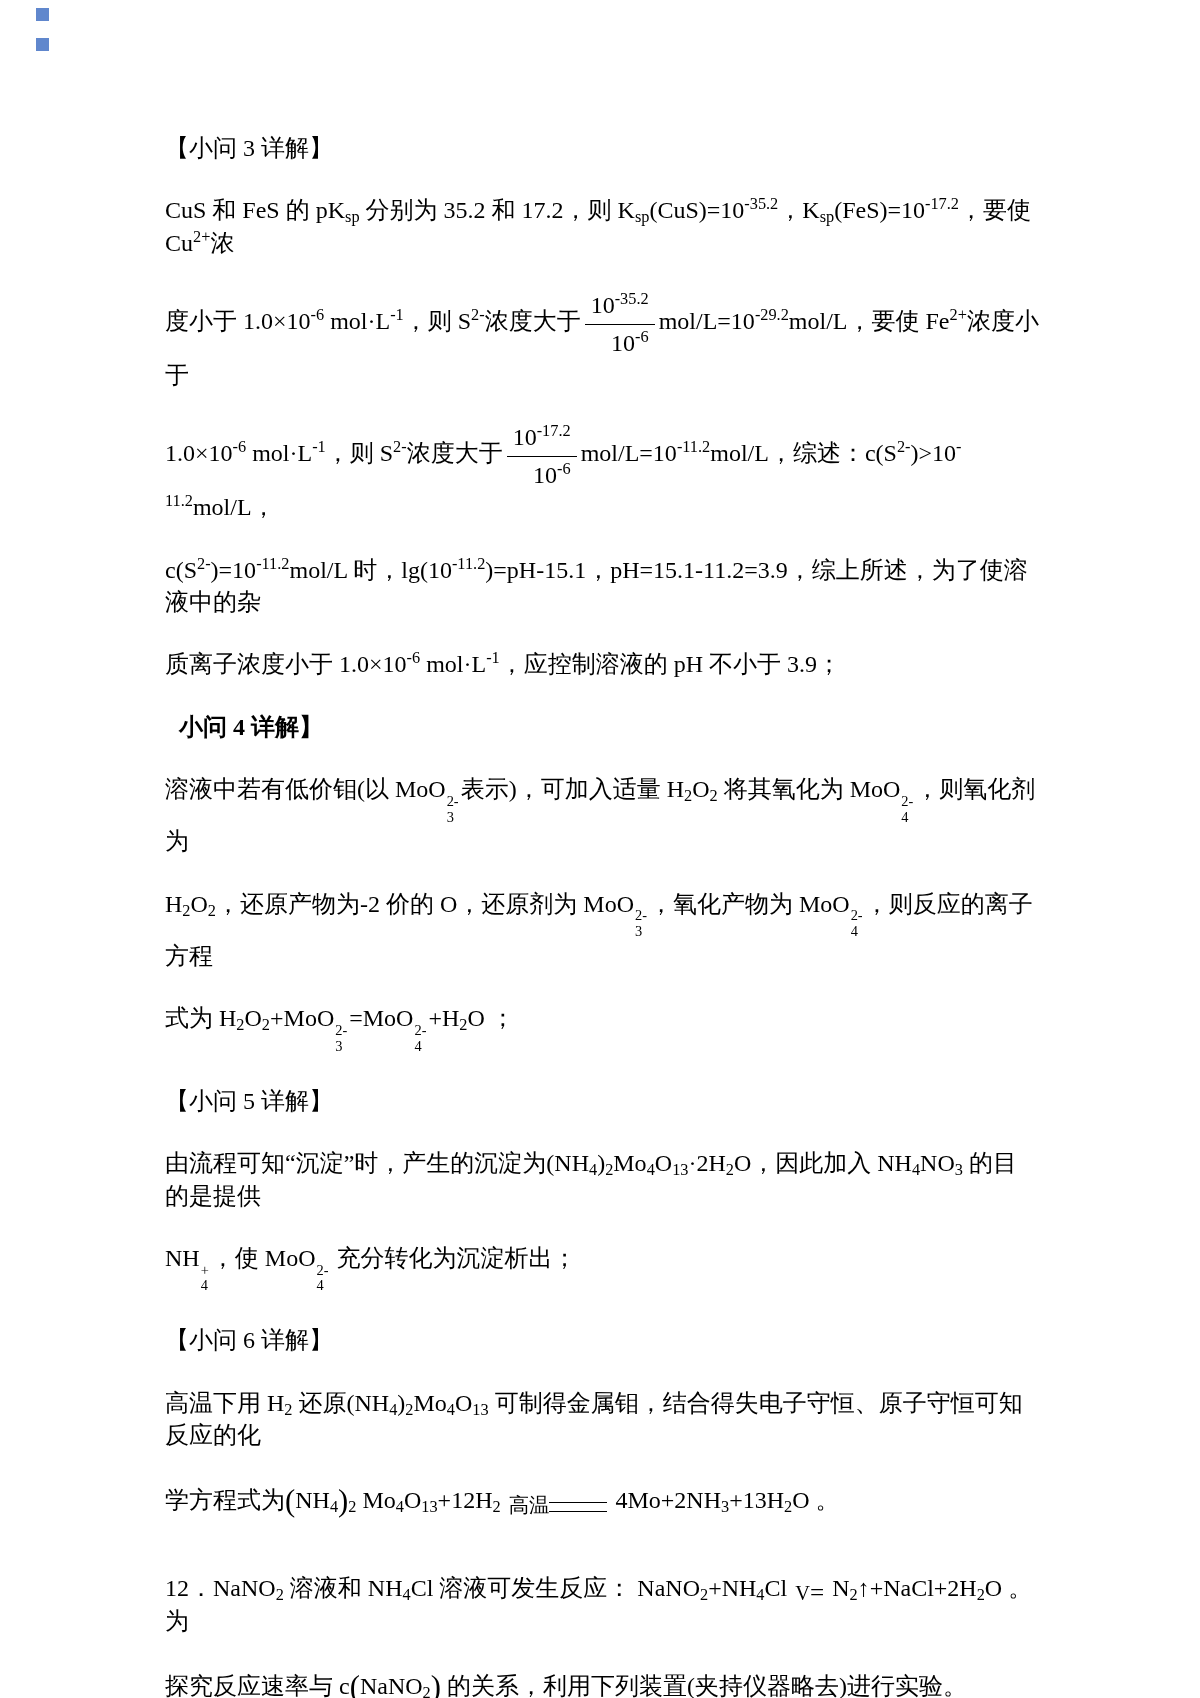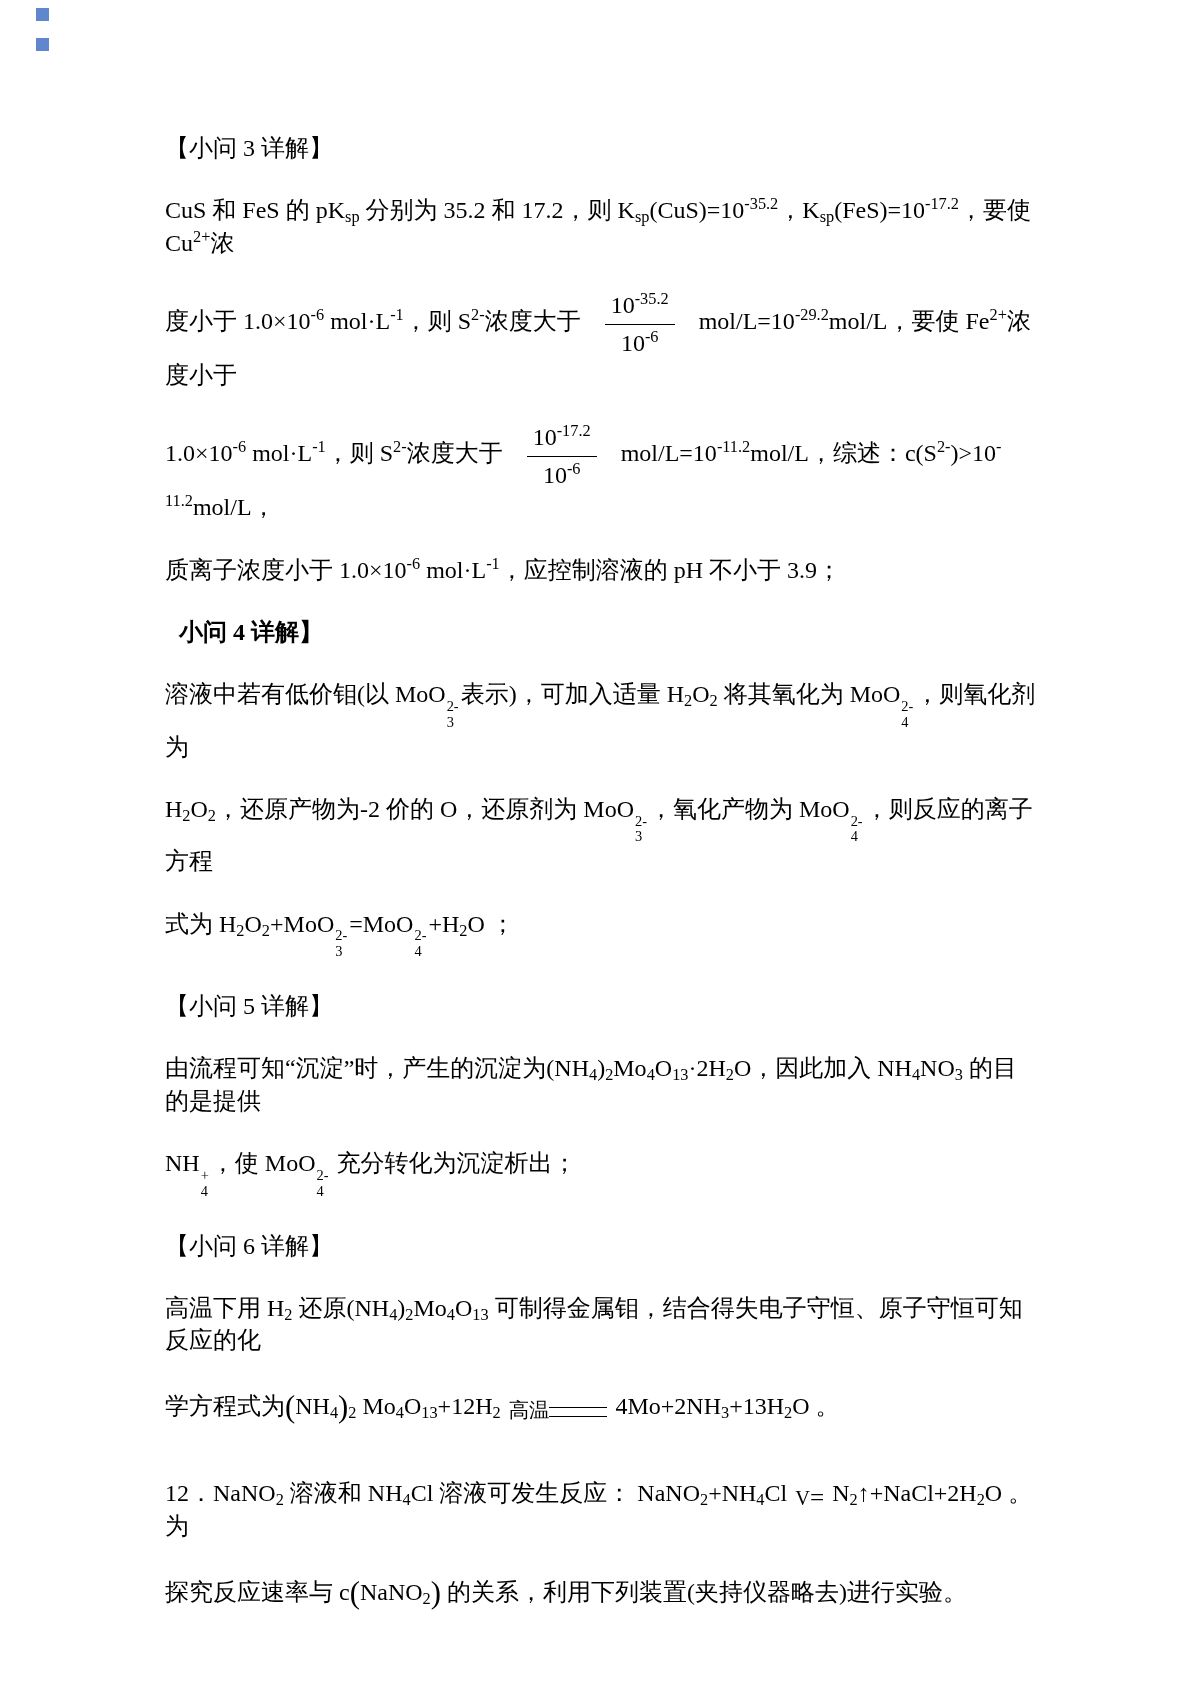--- a/index.html
+++ b/index.html
@@ -31,22 +31,22 @@
   }
   p.line.v-indent { padding-left: 14px; font-weight: bold; }
   p.line.v-question { margin-top: 49px; }
   sup, sub { font-size: 0.68em; line-height: 0; }
   sup { vertical-align: 0.55em; }
   sub { vertical-align: -0.25em; }
   
   .frac {
     display: inline-block;
     vertical-align: middle;
-    text-align: center;
-    margin: 0 24px;
+    text-align: right;
+    margin: 0 4px;
   }
   .frac .num {
     display: block;
     padding: 0 6px 2px 6px;
     border-bottom: 1.4px solid #000;
   }
   .frac .den { display: block; padding: 2px 6px 0 6px; }
   
   .subsup {
     display: inline-flex;
@@ -79,20 +79,21 @@
 
 <span class="artifact a1"></span>
 <span class="artifact a2"></span>
 
 <div class="page">
   <div id="document-body">
       <p class="line v-heading"><span>【小问 3 详解】</span></p>
       <p class="line v-body"><span>CuS 和 FeS 的 pK</span><sub>sp</sub><span> 分别为 35.2 和 17.2，则 K</span><sub>sp</sub><span>(CuS)=10</span><sup>-35.2</sup><span>，K</span><sub>sp</sub><span>(FeS)=10</span><sup>-17.2</sup><span>，要使 Cu</span><sup>2+</sup><span>浓</span></p>
       <p class="line v-body"><span>度小于 1.0×10</span><sup>-6</sup><span> mol·L</span><sup>-1</sup><span>，则 S</span><sup>2-</sup><span>浓度大于</span><span class="frac"><span class="num"><span>10</span><sup>-35.2</sup></span><span class="den"><span>10</span><sup>-6</sup></span></span><span>mol/L=10</span><sup>-29.2</sup><span>mol/L，要使 Fe</span><sup>2+</sup><span>浓度小于</span></p>
       <p class="line v-body"><span>1.0×10</span><sup>-6</sup><span> mol·L</span><sup>-1</sup><span>，则 S</span><sup>2-</sup><span>浓度大于</span><span class="frac"><span class="num"><span>10</span><sup>-17.2</sup></span><span class="den"><span>10</span><sup>-6</sup></span></span><span>mol/L=10</span><sup>-11.2</sup><span>mol/L，综述：c(S</span><sup>2-</sup><span>)&gt;10</span><sup>-11.2</sup><span>mol/L，</span></p>
+      <p class="line v-body"><span>c(S</span><sup>2-</sup><span>)=10</span><sup>-11.2</sup><span>mol/L 时，lg(10</span><sup>-11.2</sup><span>)=pH-15.1，pH=15.1-11.2=3.9，综上所述，为了使溶液中的杂</span></p>
       <p class="line v-body"><span>质离子浓度小于 1.0×10</span><sup>-6</sup><span> mol·L</span><sup>-1</sup><span>，应控制溶液的 pH 不小于 3.9；</span></p>
       <p class="line v-indent"><span>小问 4 详解】</span></p>
       <p class="line v-body"><span>溶液中若有低价钼(以 MoO</span><span class="subsup">
           <span>2-</span>
           <span>3</span>
         </span><span>表示)，可加入适量 H</span><sub>2</sub><span>O</span><sub>2</sub><span> 将其氧化为 MoO</span><span class="subsup">
           <span>2-</span>
           <span>4</span>
         </span><span>，则氧化剂为</span></p>
       <p class="line v-body"><span>H</span><sub>2</sub><span>O</span><sub>2</sub><span>，还原产物为-2 价的 O，还原剂为 MoO</span><span class="subsup">

